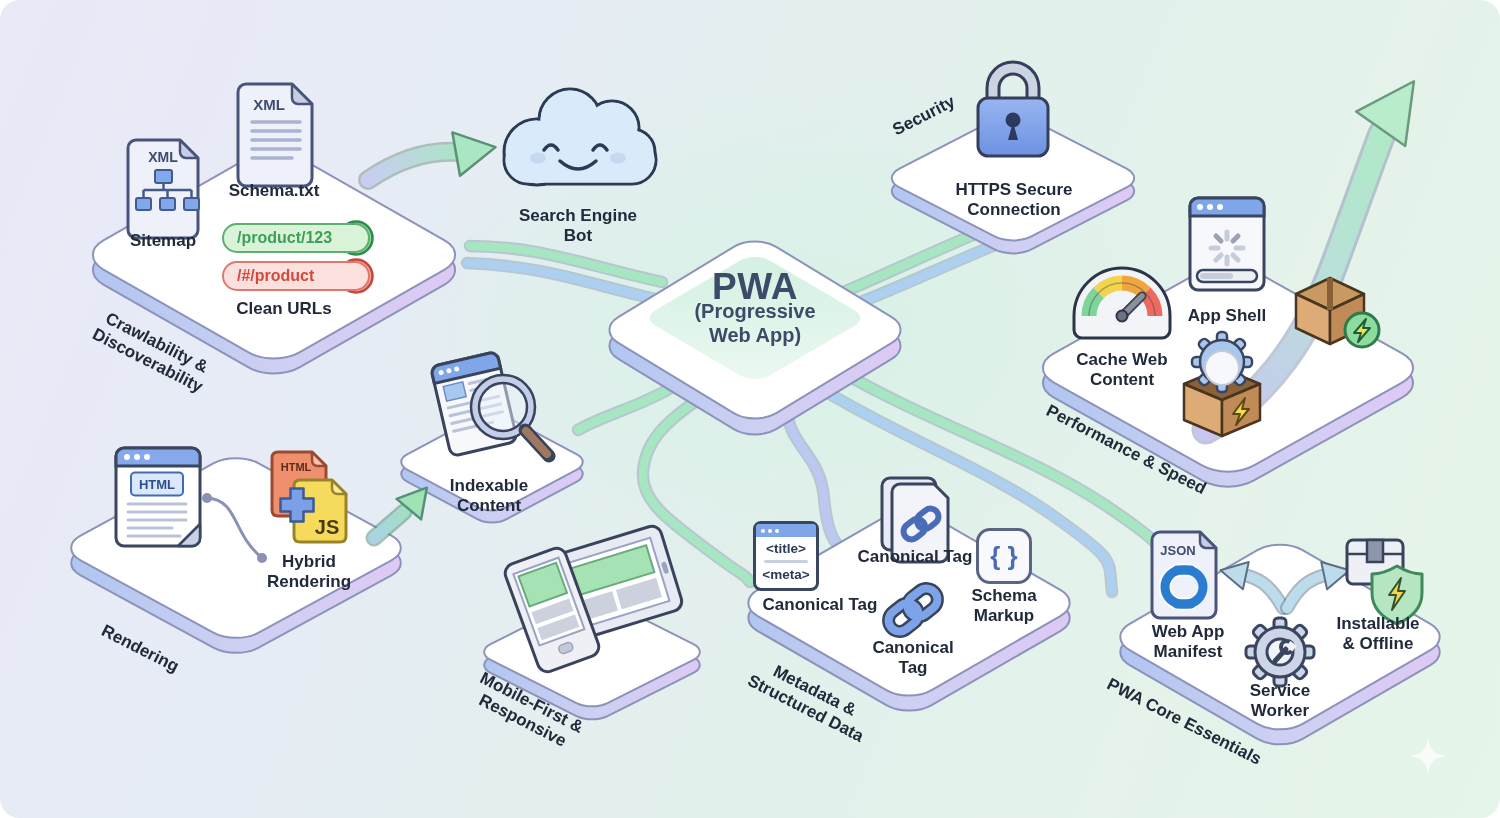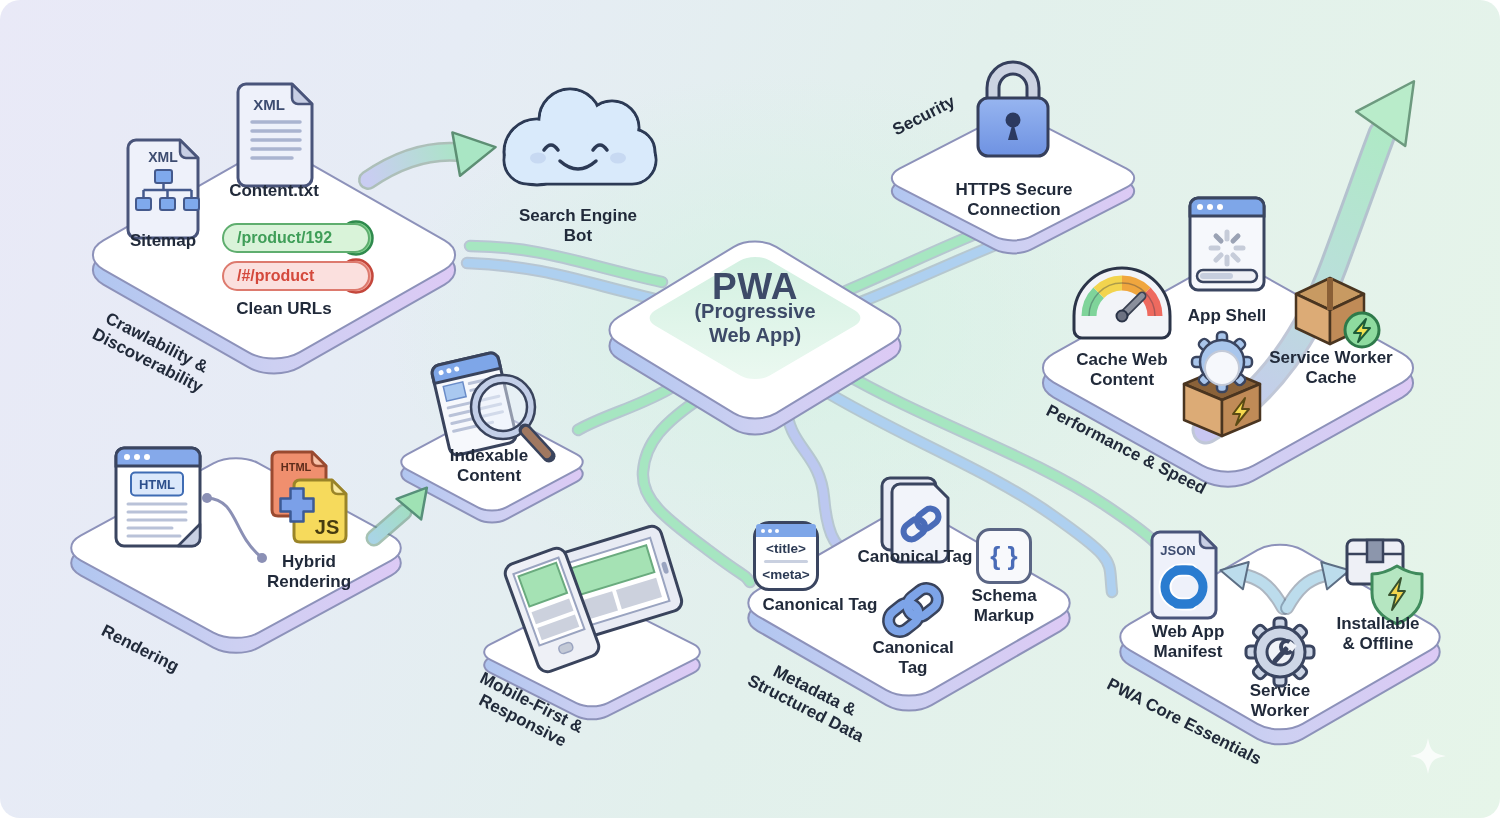--- a/index.html
+++ b/index.html
@@ -14,21 +14,21 @@
   .lbl.rot{transform:translate(-50%,-50%) rotate(27deg);}
   .lbl.rotneg{transform:translate(-50%,-50%) rotate(-27deg);}
   .lbl.big{font-size:37px;font-weight:800;color:#3d4a68;letter-spacing:.5px;}
   .lbl.sub{font-size:20px;color:#3d4a68;}
   .badge{position:absolute;transform:translate(-50%,-50%);font-weight:800;text-align:left;white-space:nowrap;}
   .pill{position:absolute;display:flex;align-items:center;padding-left:13px;box-sizing:border-box;
     height:30px;border-radius:16px;font-weight:700;font-size:16px;}
   .pill.good{background:#d9f3d9;border:2.5px solid #5fae6f;color:#3f9e58;}
   .pill.bad{background:#fbe0de;border:2.5px solid #dd7a6e;color:#d4493c;}
   .card{position:absolute;box-sizing:border-box;background:#fff;}
-  .mini-browser{border:3px solid #3a4560;border-radius:16px;}
+  .mini-browser{border:3px solid #3a4560;border-radius:8px;}
   .mini-browser .bar{height:13px;background:#7ea6e8;border-radius:3px 3px 0 0;display:flex;align-items:center;padding-left:5px;gap:3px;}
   .mini-browser .dot{width:4px;height:4px;border-radius:50%;background:#fff;}
   .mini-browser .row{font-size:13.5px;font-weight:800;color:#2c3a54;text-align:center;padding-top:4px;}
   .mini-browser .sep{height:3px;margin:4px 8px 0 8px;background:#c9d0e0;border-radius:2px;}
   .brace-card{border:3px solid #5a6584;border-radius:14px;background:#f8f9fc;display:flex;
     align-items:center;justify-content:center;font-size:26px;font-weight:800;color:#4a6cb8;}
   .html-badge{position:absolute;transform:translate(-50%,-50%);background:#dbe8fb;border:2.5px solid #3f6cb4;
     border-radius:5px;width:54px;height:25px;display:flex;align-items:center;justify-content:center;
     font-size:13px;font-weight:800;color:#2d4f8c;box-sizing:border-box;}
 </style>
@@ -447,23 +447,23 @@
     <polygon points="1401,578 1389,595 1396,595 1392,610 1405,591 1398,591" fill="#f2d54e" stroke="#37512e" stroke-width="2" stroke-linejoin="round"></polygon>
   </g>
 </g>
 
 <path transform="translate(1428,756)" d="M 0,-18 C 2.5,-5 5,-2.5 18,0 C 5,2.5 2.5,5 0,18 C -2.5,5 -5,2.5 -18,0 C -5,-2.5 -2.5,-5 0,-18 Z" fill="#ffffff" opacity="0.75"></path>
 </svg>
 
 <div class="badge" style="left:163px;top:157px;font-size:14px;color:#3d4c70">XML</div>
 <div class="badge" style="left:269px;top:104px;font-size:15px;color:#3d4c70">XML</div>
 <div class="lbl" style="left:163px;top:241px">Sitemap</div>
-<div class="lbl" style="left:274px;top:191px">Content.txt</div>
+<div class="lbl" style="left:274px;top:191px">Schema.txt</div>
 <div class="pill good" style="left:222px;top:223px;width:148px">
-      <span>/product/192</span>
+      <span>/product/123</span>
     </div>
 <div class="pill bad" style="left:222px;top:261px;width:148px">
       <span>/#/product</span>
     </div>
 <div class="lbl" style="left:284px;top:309px">Clean URLs</div>
 <div class="lbl rot" style="left:152px;top:352px">
   <div>Crawlability &amp;</div>
   <div>Discoverability</div>
 </div>
 
@@ -482,36 +482,32 @@
 <div class="lbl" style="left:1014px;top:200px">
   <div>HTTPS Secure</div>
   <div>Connection</div>
 </div>
 
 <div class="lbl" style="left:1122px;top:370px">
   <div>Cache Web</div>
   <div>Content</div>
 </div>
 <div class="lbl" style="left:1227px;top:316px">App Shell</div>
-<div class="lbl" style="left:1331px;top:368px">
-  <div>Service Worker</div>
-  <div>Cache</div>
-</div>
 <div class="lbl rot" style="left:1126px;top:450px">Performance &amp; Speed</div>
 
 <div class="html-badge" style="left:157px;top:484px">HTML</div>
 <div class="badge" style="left:296px;top:467px;font-size:11px;color:#5c2b1a">HTML</div>
 <div class="badge" style="left:327px;top:527px;font-size:20px;color:#463c10">JS</div>
 <div class="lbl" style="left:309px;top:572px">
   <div>Hybrid</div>
   <div>Rendering</div>
 </div>
 <div class="lbl rot" style="left:140px;top:649px">Rendering</div>
 
-<div class="lbl" style="left:489px;top:466px">
+<div class="lbl" style="left:489px;top:496px">
   <div>Indexable</div>
   <div>Content</div>
 </div>
 
 <div class="lbl rot" style="left:527px;top:712px">
   <div>Mobile-First &amp;</div>
   <div>Responsive</div>
 </div>
 
 <div class="card mini-browser" style="left:753px;top:521px;width:66px;height:70px">

